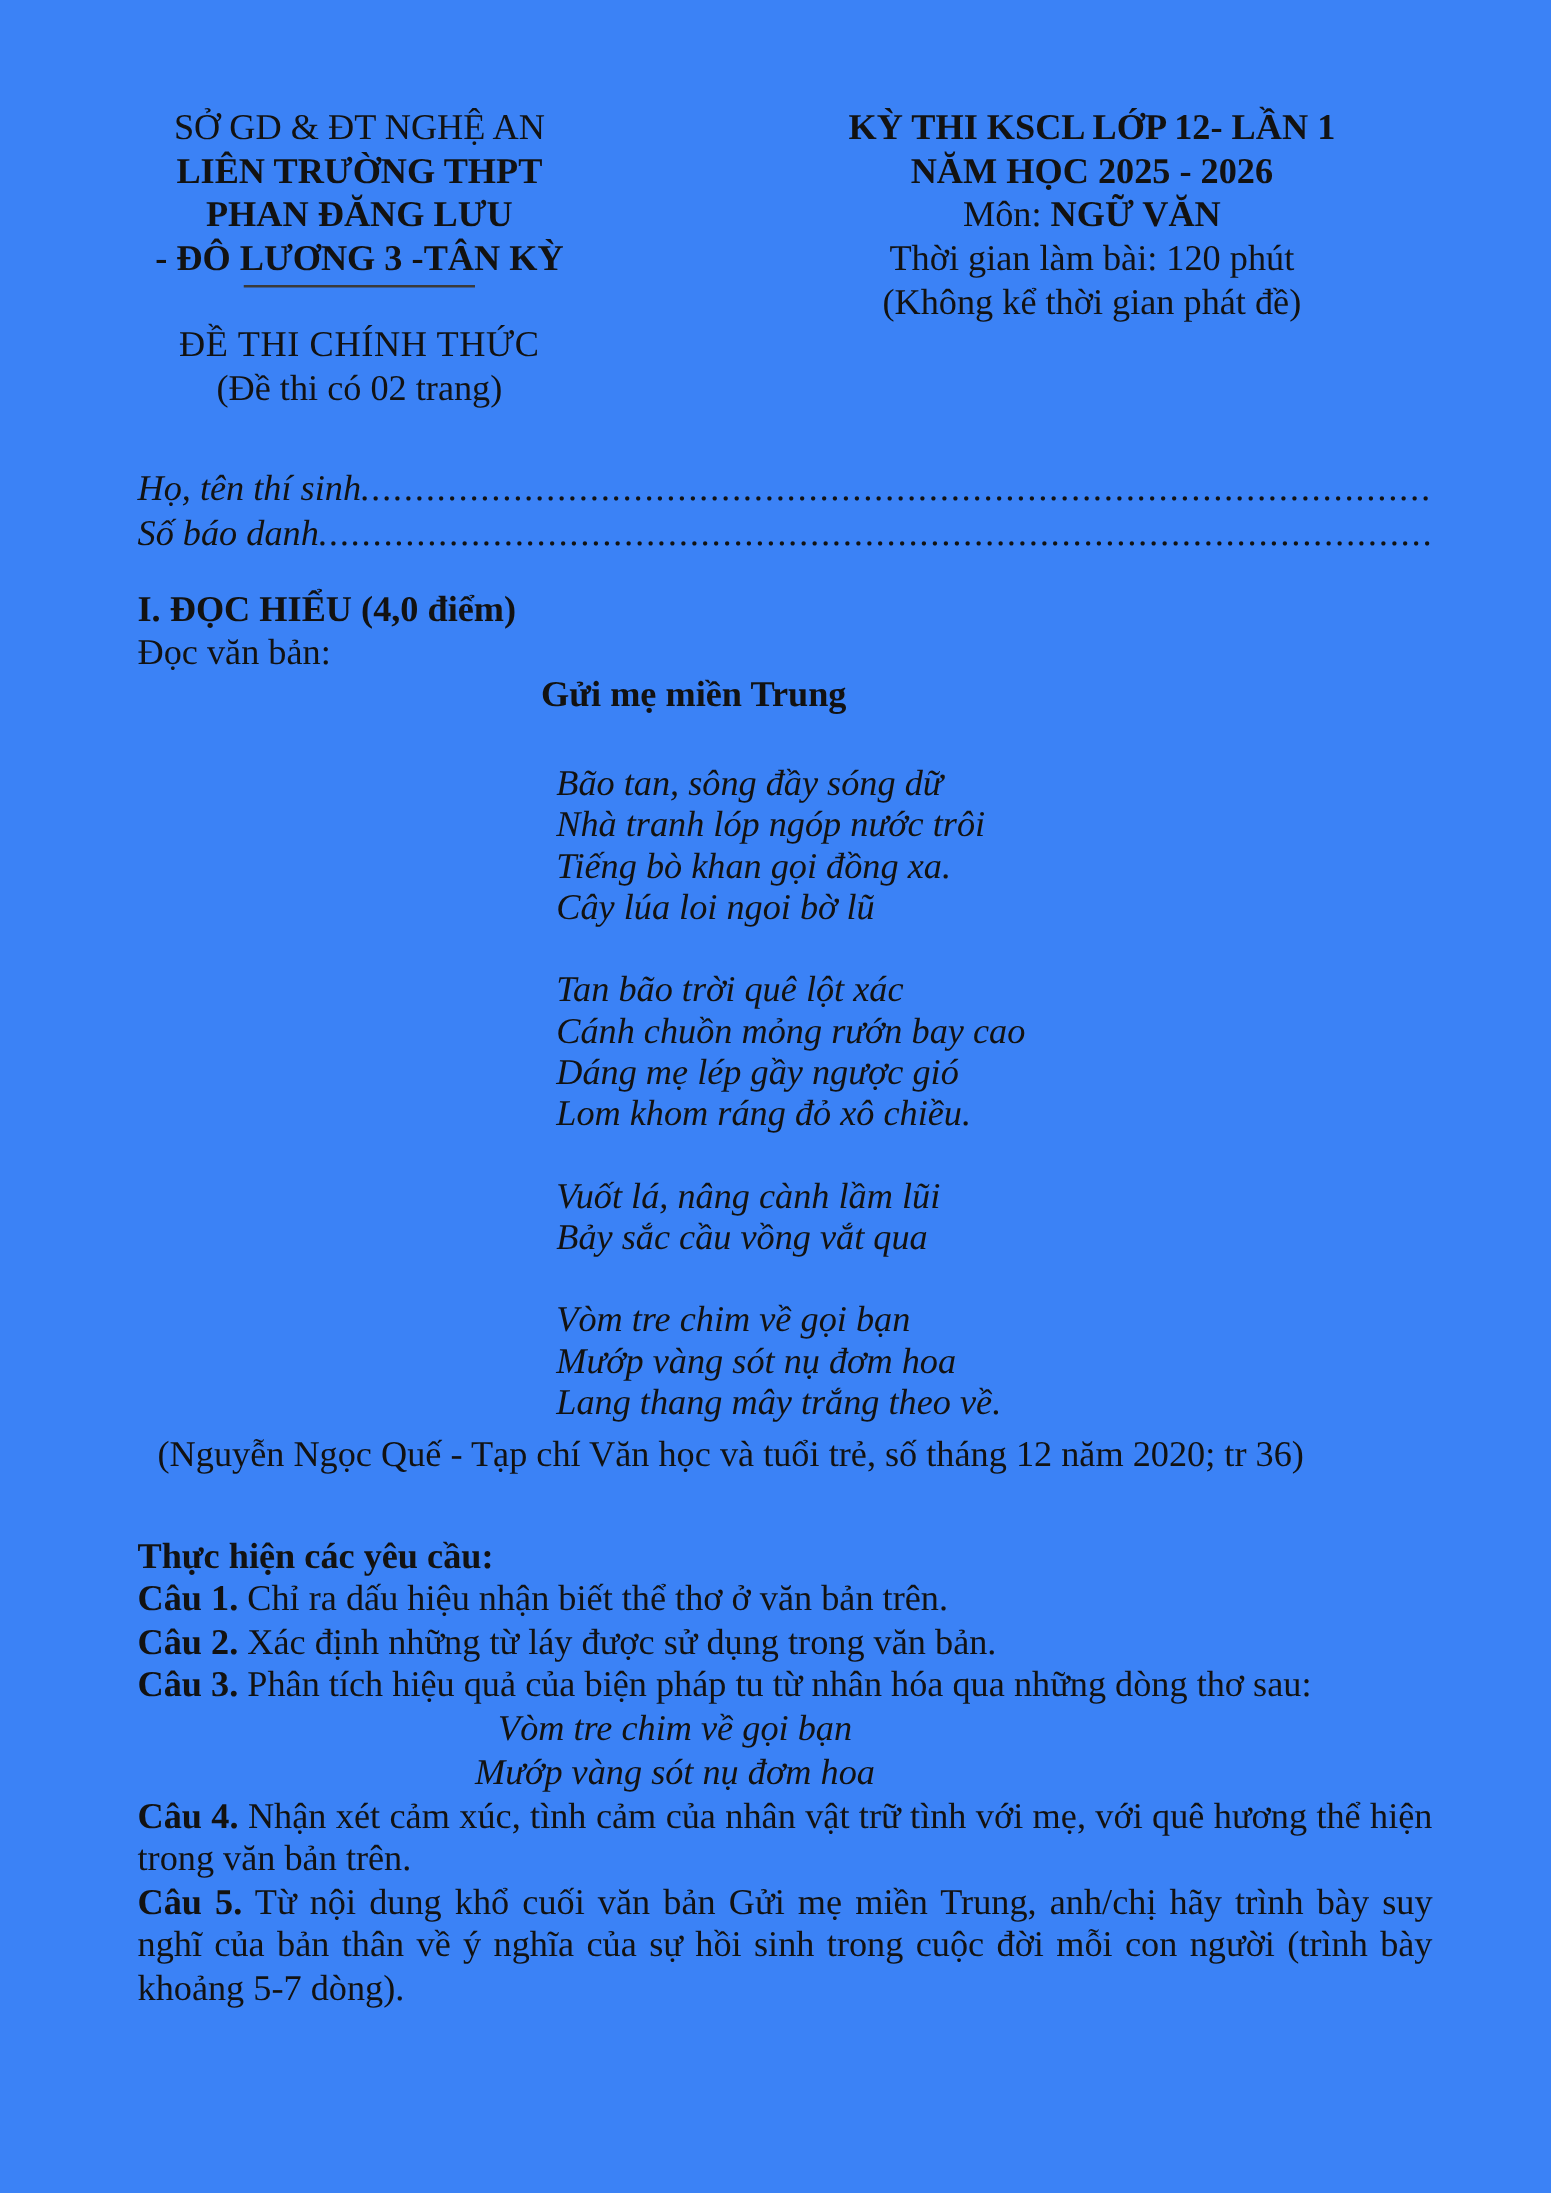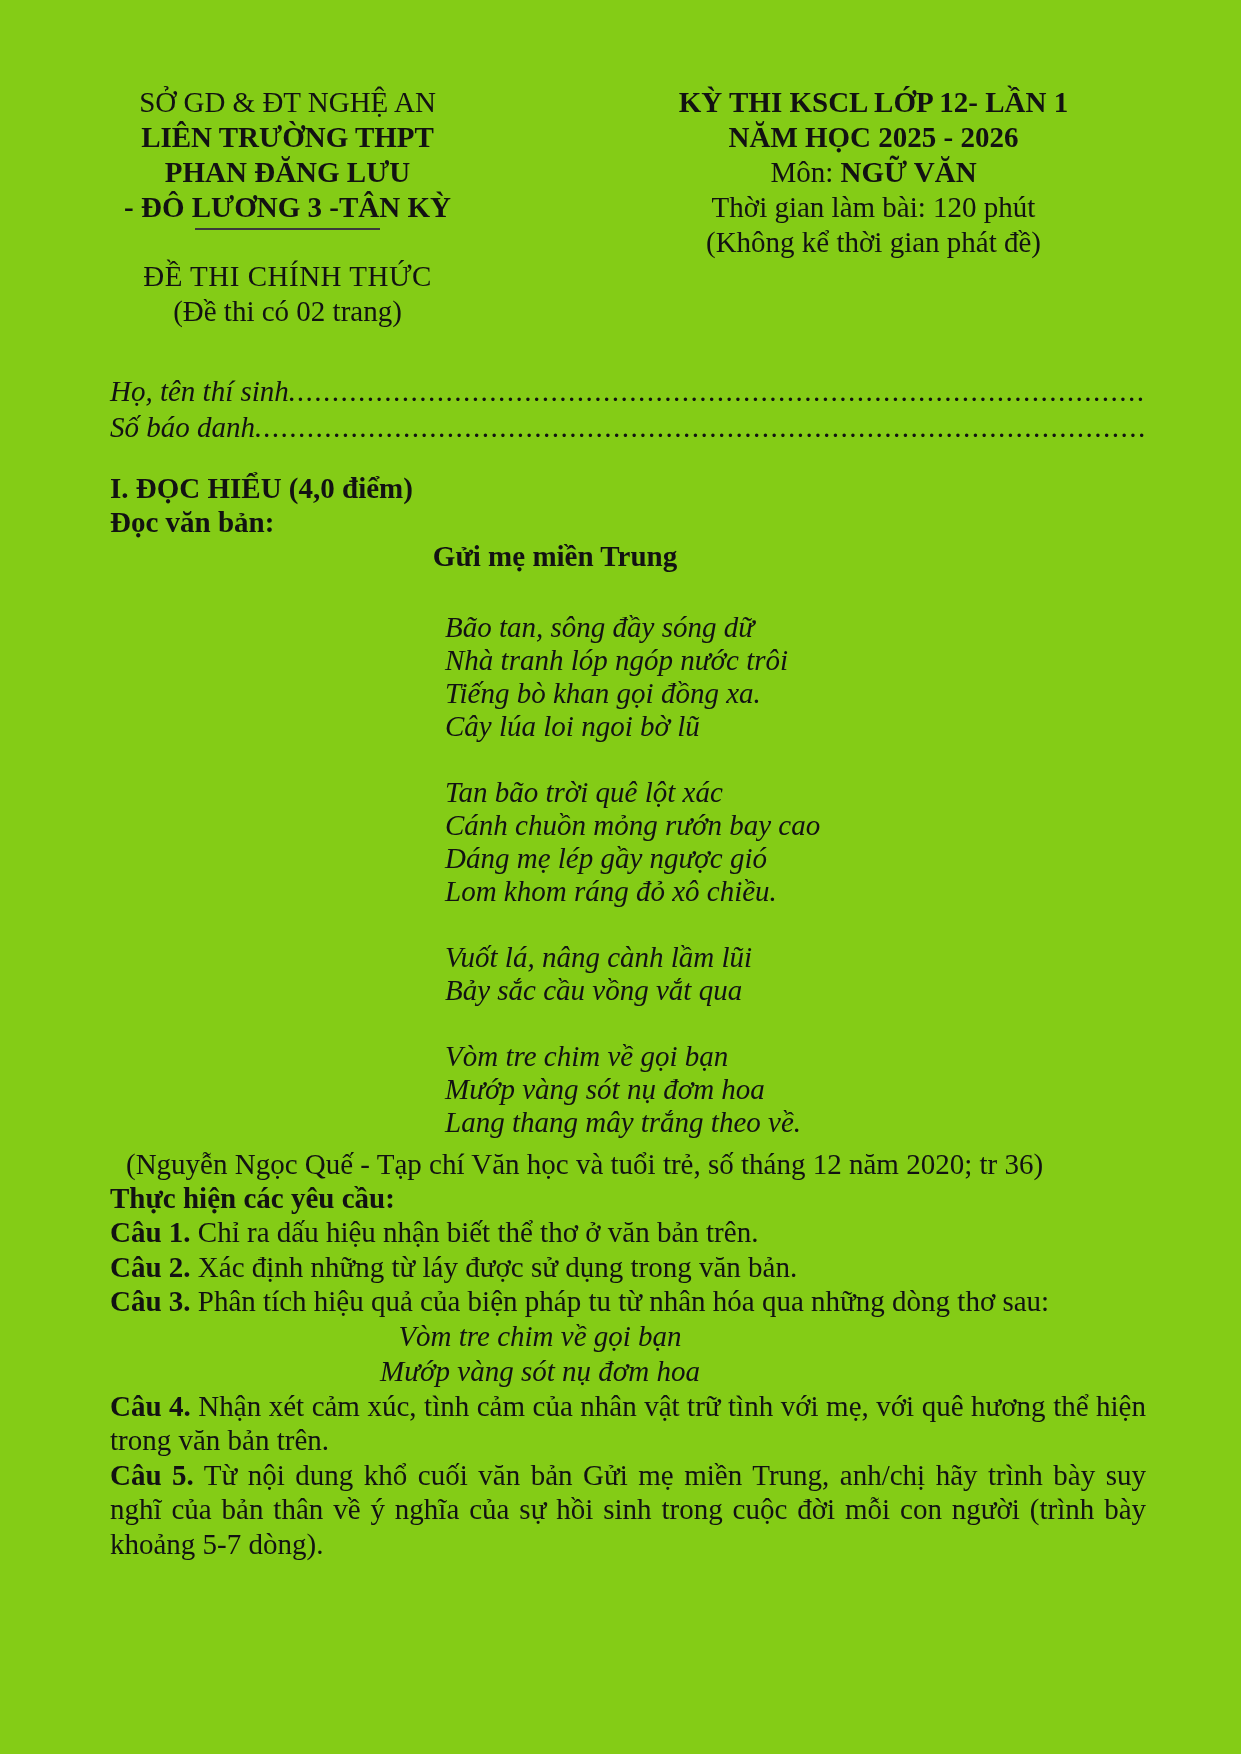--- a/index.html
+++ b/index.html
@@ -1,20 +1,20 @@
 <!DOCTYPE html>
 <html><head>
 <meta charset="utf-8">
 <style>
   * { margin: 0; padding: 0; box-sizing: border-box; }
   html, body { background: #ffffff; }
   .page {
     width: 1241px;
     height: 1754px;
-    background: #84cc16;
+    background: #3b82f6;
     color: #121212;
     font-family: "Liberation Serif", "DejaVu Serif", serif;
     font-size: 29px;
     position: relative;
     overflow: hidden;
     padding: 85px 95px 0 110px;
   }
   
   .header { display: flex; justify-content: space-between; align-items: flex-start; }
   .header-left { width: 355px; text-align: center; line-height: 35px; }
@@ -32,37 +32,37 @@
   .dotline { display: flex; width: 100%; }
   .dotline .label { flex: none; }
   .dotline .dots {
     flex: 1 1 auto;
     overflow: hidden;
     white-space: nowrap;
     letter-spacing: 1.5px;
   }
   
   .section-heading { margin-top: 26px; font-weight: bold; line-height: 34px; }
-  .read-instruction { font-weight: bold; line-height: 34px; }
+  .read-instruction { font-weight: normal; line-height: 34px; }
   .poem-title {
     width: 890px;
     text-align: center;
     font-weight: bold;
     line-height: 34px;
     margin-bottom: 38px;
   }
   .poem {
     margin-left: 335px;
     font-style: italic;
     line-height: 33px;
   }
   .stanza { margin-bottom: 33px; }
   .stanza:last-child { margin-bottom: 0; }
   .attribution { margin-top: 8px; padding-left: 16px; line-height: 34px; }
-  .tasks-heading { font-weight: bold; line-height: 34px; }
+  .tasks-heading { font-weight: bold; line-height: 34px; margin-top: 47px; }
   .question { text-align: justify; line-height: 34.5px; }
   .quote-line {
     width: 860px;
     text-align: center;
     font-style: italic;
     line-height: 35px;
   }
 </style>
 </head>
 <body>

